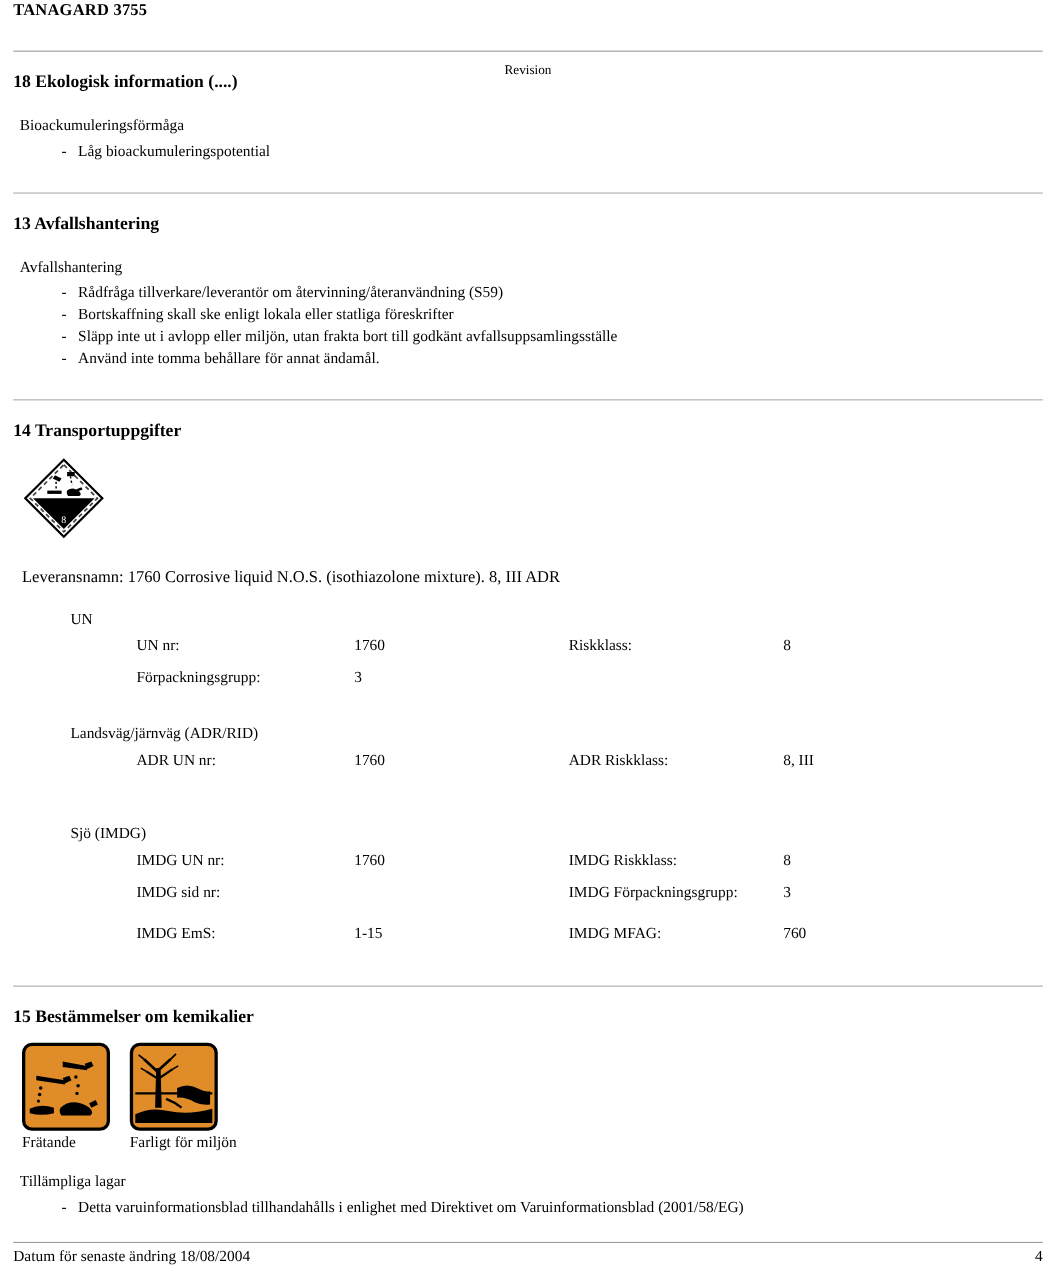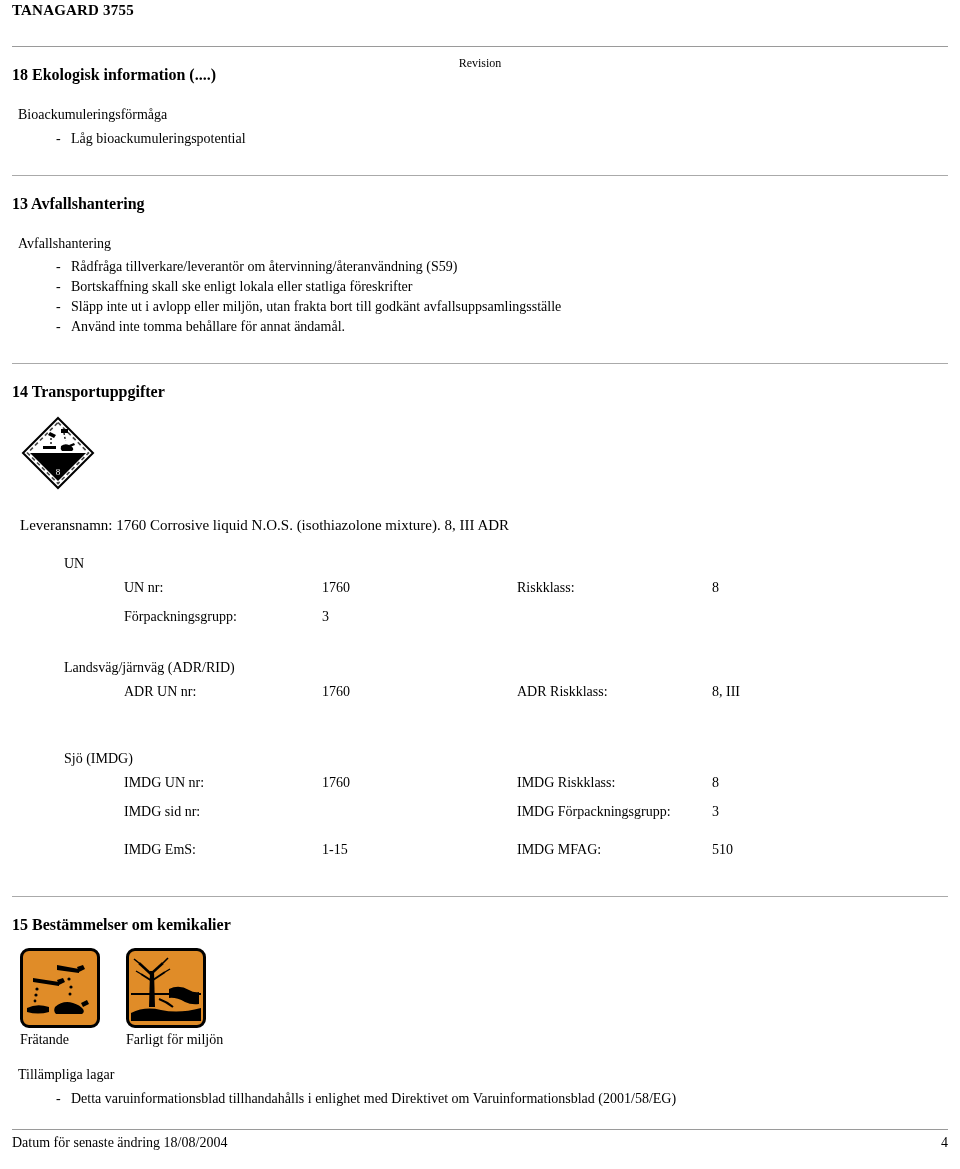--- a/index.html
+++ b/index.html
@@ -153,21 +153,21 @@
   }
   .data-row .c-value2 {
     position: absolute;
     left: 700px;
     top: 0;
   }
 
   
   .picto-row {
     display: flex;
-    gap: 20px;
+    gap: 12px;
     margin: 14px 0 0 8px;
   }
   .picto-cell {
     width: 86px;
   }
   .picto-box {
     width: 80px;
     height: 80px;
     border: 3px solid #000000;
     border-radius: 9px;
@@ -320,21 +320,21 @@
       <div class="data-row" style="height:38px">
         <span class="c-label">IMDG sid nr:</span>
         <span class="c-value"></span>
         <span class="c-label2">IMDG Förpackningsgrupp:</span>
         <span class="c-value2">3</span>
       </div>
       <div class="data-row" style="height:38px">
         <span class="c-label">IMDG EmS:</span>
         <span class="c-value">1-15</span>
         <span class="c-label2">IMDG MFAG:</span>
-        <span class="c-value2">510</span>
+        <span class="c-value2">760</span>
       </div>
     </div>
 
     <div class="spacer-sm"></div>
   </div>
   <hr class="rule thin">
 
   <div class="content">
 
     <h2 class="section-title">15 Bestämmelser om kemikalier</h2>

